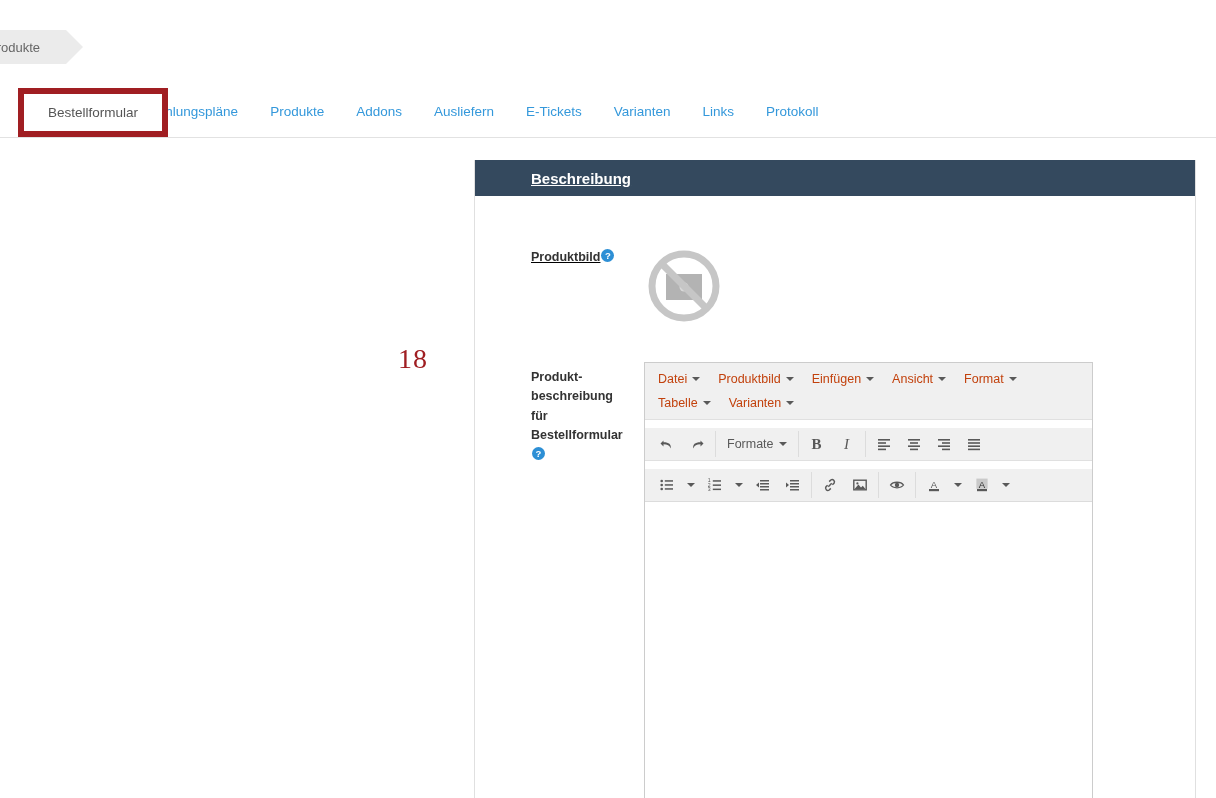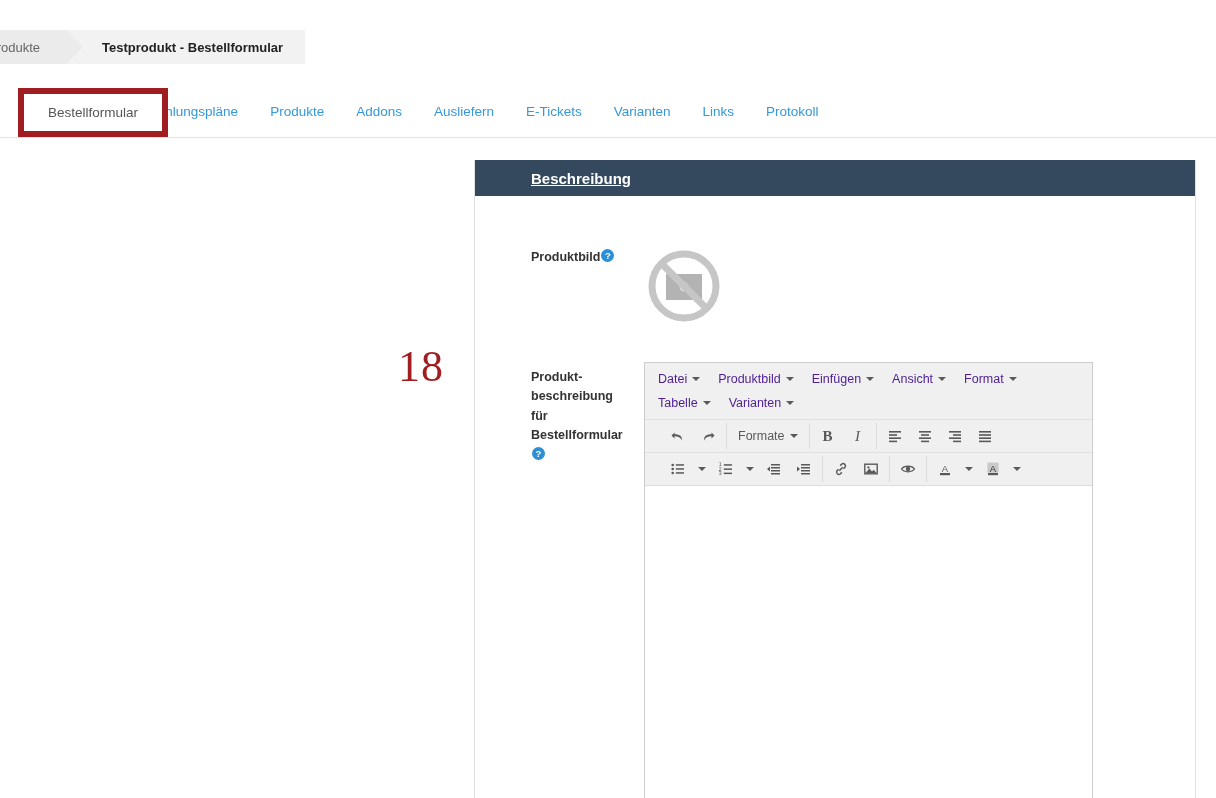--- a/index.html
+++ b/index.html
@@ -94,21 +94,21 @@
     display: flex; align-items: center; justify-content: center;
     font-size: 13.5px; color: #555;
     z-index: 6;
   }
 
   
   .annot-number {
     position: absolute;
     left: 398px; top: 345px;
     font-family: "Liberation Serif", serif;
-    font-size: 44px;
+    font-size: 28px;
     color: #A01E22;
     line-height: 1;
     letter-spacing: 1px;
   }
 
   
   .panel {
     position: absolute;
     left: 474px; top: 160px;
     width: 722px; height: 660px;
@@ -174,39 +174,39 @@
     margin-left: 14px;
   }
   .mce-menubar {
     background: #f0f0f0;
     border-bottom: 1px solid #e0e0e0;
     padding: 4px 4px 4px 4px;
     display: flex; flex-wrap: wrap;
   }
   .mce-menuitem {
     font-size: 12.5px;
-    color: #4c1d95;
+    color: #c2410c;
     padding: 5px 9px;
     white-space: nowrap;
     cursor: pointer;
   }
   .caret {
     display: inline-block;
     width: 0; height: 0;
     border-left: 4px solid transparent;
     border-right: 4px solid transparent;
     border-top: 4px solid #595959;
     vertical-align: 2px;
     margin-left: 5px;
   }
   .mce-toolbar {
     background: #f0f0f0;
     border-bottom: 1px solid #e0e0e0;
-    padding: 3px 15px;
-    display: flex; align-items: center;
+    padding: 3px 4px;
+    display: flex; align-items: center; margin-top: 8px;
   }
   .mce-toolbar.row2 { border-bottom: 1px solid #dcdcdc; }
   .mce-grp {
     display: flex; align-items: center;
     padding: 0 3px;
     border-right: 1px solid #dcdcdc;
   }
   .mce-grp:last-child { border-right: none; }
   .mce-btn {
     width: 30px; height: 26px;
@@ -231,23 +231,20 @@
   .italic-glyph { font-style: italic; font-size: 15px; font-family: "Liberation Serif", serif; }
 </style>
 </head>
 <body>
 
 <div id="root">
 
   <div class="breadcrumb">
     <div class="crumb crumb-prev">
       <span>Produkte</span>
-    </div>
-    <div class="crumb crumb-current">
-      <span>Testprodukt - Bestellformular</span>
     </div>
   </div>
 
   <div class="tabbar">
     <div class="tab">n</div>
     <div class="tab active" style="visibility:hidden">Bestellformular</div>
     <div class="tab">Zahlungspläne</div>
     <div class="tab">Produkte</div>
     <div class="tab">Addons</div>
     <div class="tab">Ausliefern</div>
@@ -263,21 +260,21 @@
 
   <div class="annot-number">18</div>
 
   <div class="panel">
     <div class="panel-header">
       <span>Beschreibung</span>
     </div>
 
     <div class="panel-body">
 
-      <div class="field-row" style="padding-top:46px;">
+      <div class="field-row" style="padding-top:46px;text-decoration:underline;">
         <div class="field-label">
           <span>Produktbild</span><span class="help-icon">?</span>
         </div>
         <div class="img-placeholder-wrap">
           <svg class="no-image" viewBox="0 0 84 84">
             <rect x="24" y="30" width="36" height="26" fill="#b3b3b3"></rect>
             <circle cx="42" cy="43" r="4.5" fill="#d9d9d9"></circle>
             <circle cx="42" cy="42" r="32" fill="none" stroke="#c6c6c6" stroke-width="7"></circle>
             <line x1="19.5" y1="19.5" x2="64.5" y2="64.5" stroke="#c6c6c6" stroke-width="7"></line>
           </svg>

